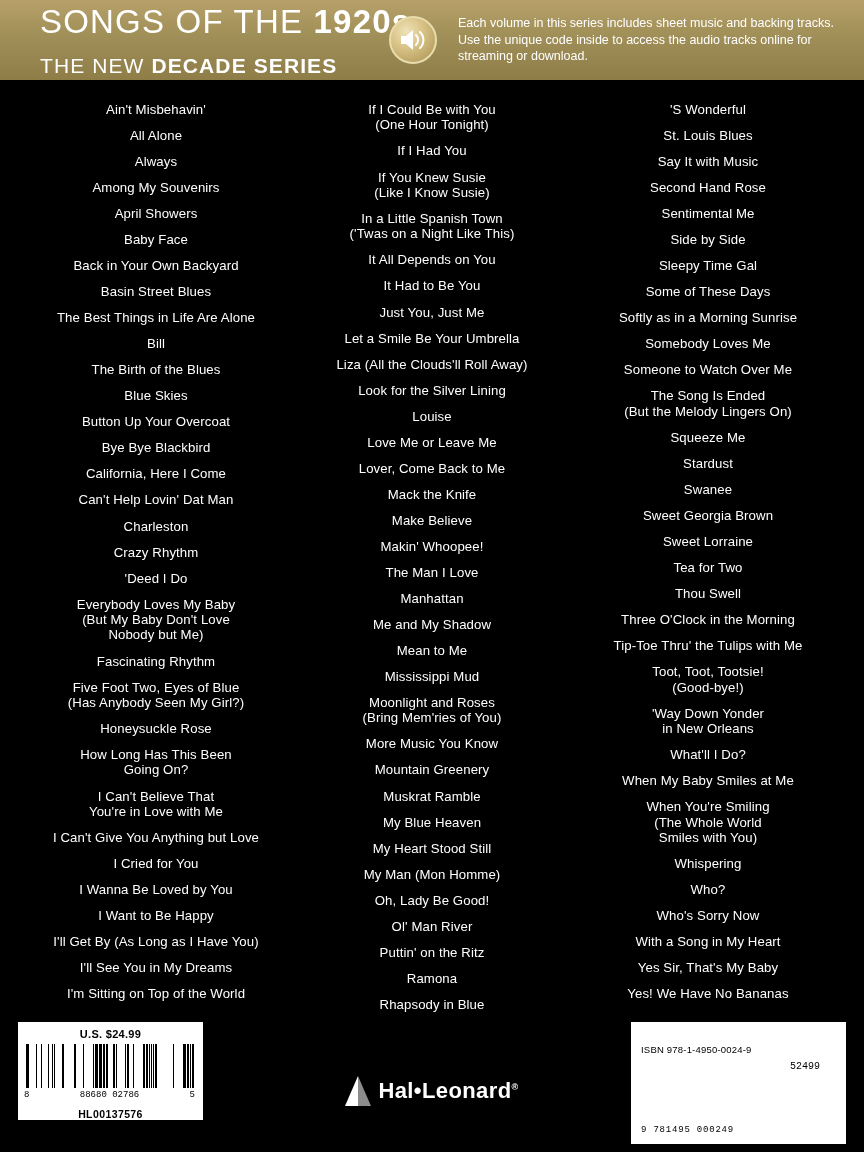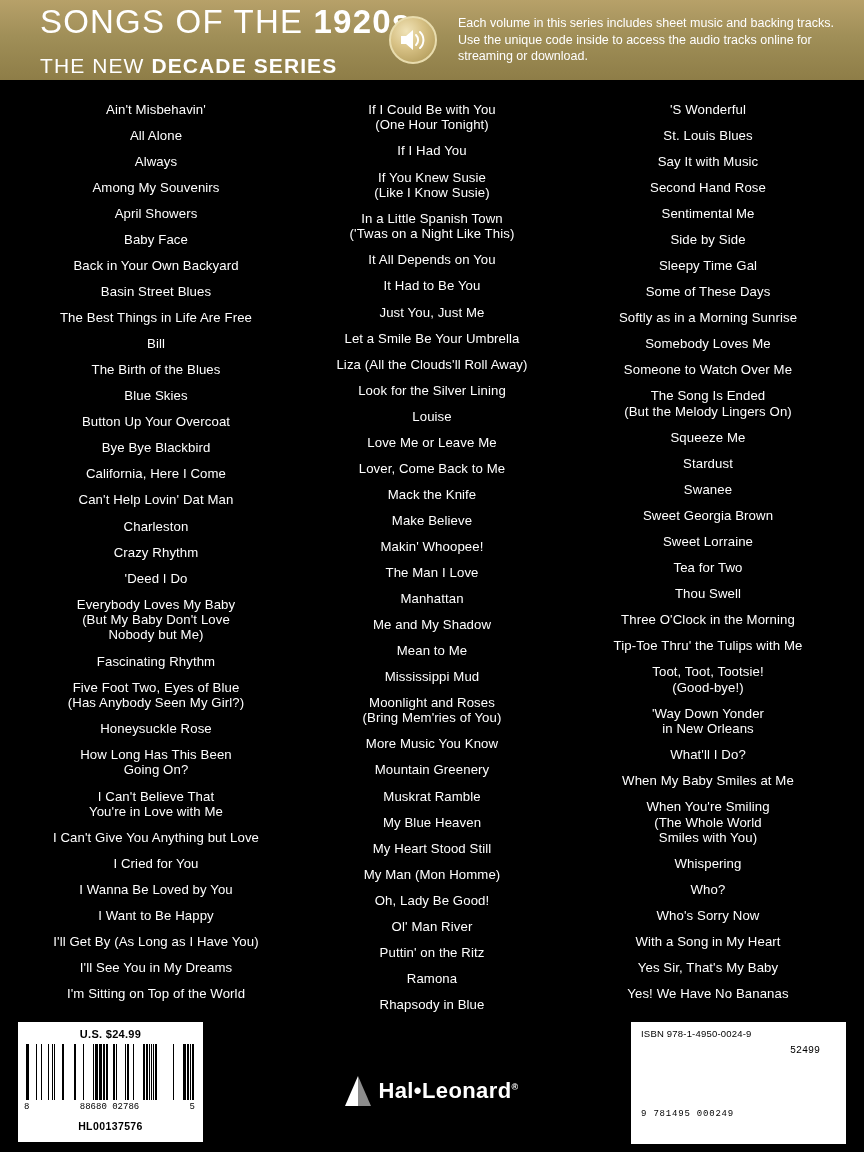--- a/index.html
+++ b/index.html
@@ -95,21 +95,21 @@
   
   .footer {
     position: absolute;
     left: 0; right: 0; bottom: 0;
     height: 138px;
     background: #000;
   }
   .upc-box {
     position: absolute;
     left: 18px; top: 8px;
-    width: 185px; height: 120px;
+    width: 185px; height: 98px;
     background: #ffffff;
     display: flex;
     flex-direction: column;
     align-items: center;
     padding-top: 6px;
   }
   .price {
     font-size: 11px;
     font-weight: 700;
     color: #000;
@@ -149,20 +149,21 @@
     right: 18px; top: 8px;
     width: 215px; height: 122px;
     background: #ffffff;
     padding: 6px 10px 0 10px;
   }
   .isbn-text {
     font-size: 9.5px;
     color: #000;
     letter-spacing: 0.2px;
     margin-bottom: 6px;
+    margin-top: 16px;
   }
   .isbn-bars-row {
     display: flex;
     justify-content: space-between;
     align-items: flex-start;
   }
   .isbn-main { width: 120px; }
   .isbn-add { width: 62px; }
   .isbn-add .addtext {
     font-size: 10px;
@@ -227,21 +228,21 @@
   <div class="columns">
     <div class="col">
         <div class="song"><span>Ain't Misbehavin'</span></div>
         <div class="song"><span>All Alone</span></div>
         <div class="song"><span>Always</span></div>
         <div class="song"><span>Among My Souvenirs</span></div>
         <div class="song"><span>April Showers</span></div>
         <div class="song"><span>Baby Face</span></div>
         <div class="song"><span>Back in Your Own Backyard</span></div>
         <div class="song"><span>Basin Street Blues</span></div>
-        <div class="song"><span>The Best Things in Life Are Free</span></div>
+        <div class="song"><span>The Best Things in Life Are Alone</span></div>
         <div class="song"><span>Bill</span></div>
         <div class="song"><span>The Birth of the Blues</span></div>
         <div class="song"><span>Blue Skies</span></div>
         <div class="song"><span>Button Up Your Overcoat</span></div>
         <div class="song"><span>Bye Bye Blackbird</span></div>
         <div class="song"><span>California, Here I Come</span></div>
         <div class="song"><span>Can't Help Lovin' Dat Man</span></div>
         <div class="song"><span>Charleston</span></div>
         <div class="song"><span>Crazy Rhythm</span></div>
         <div class="song"><span>'Deed I Do</span></div>

